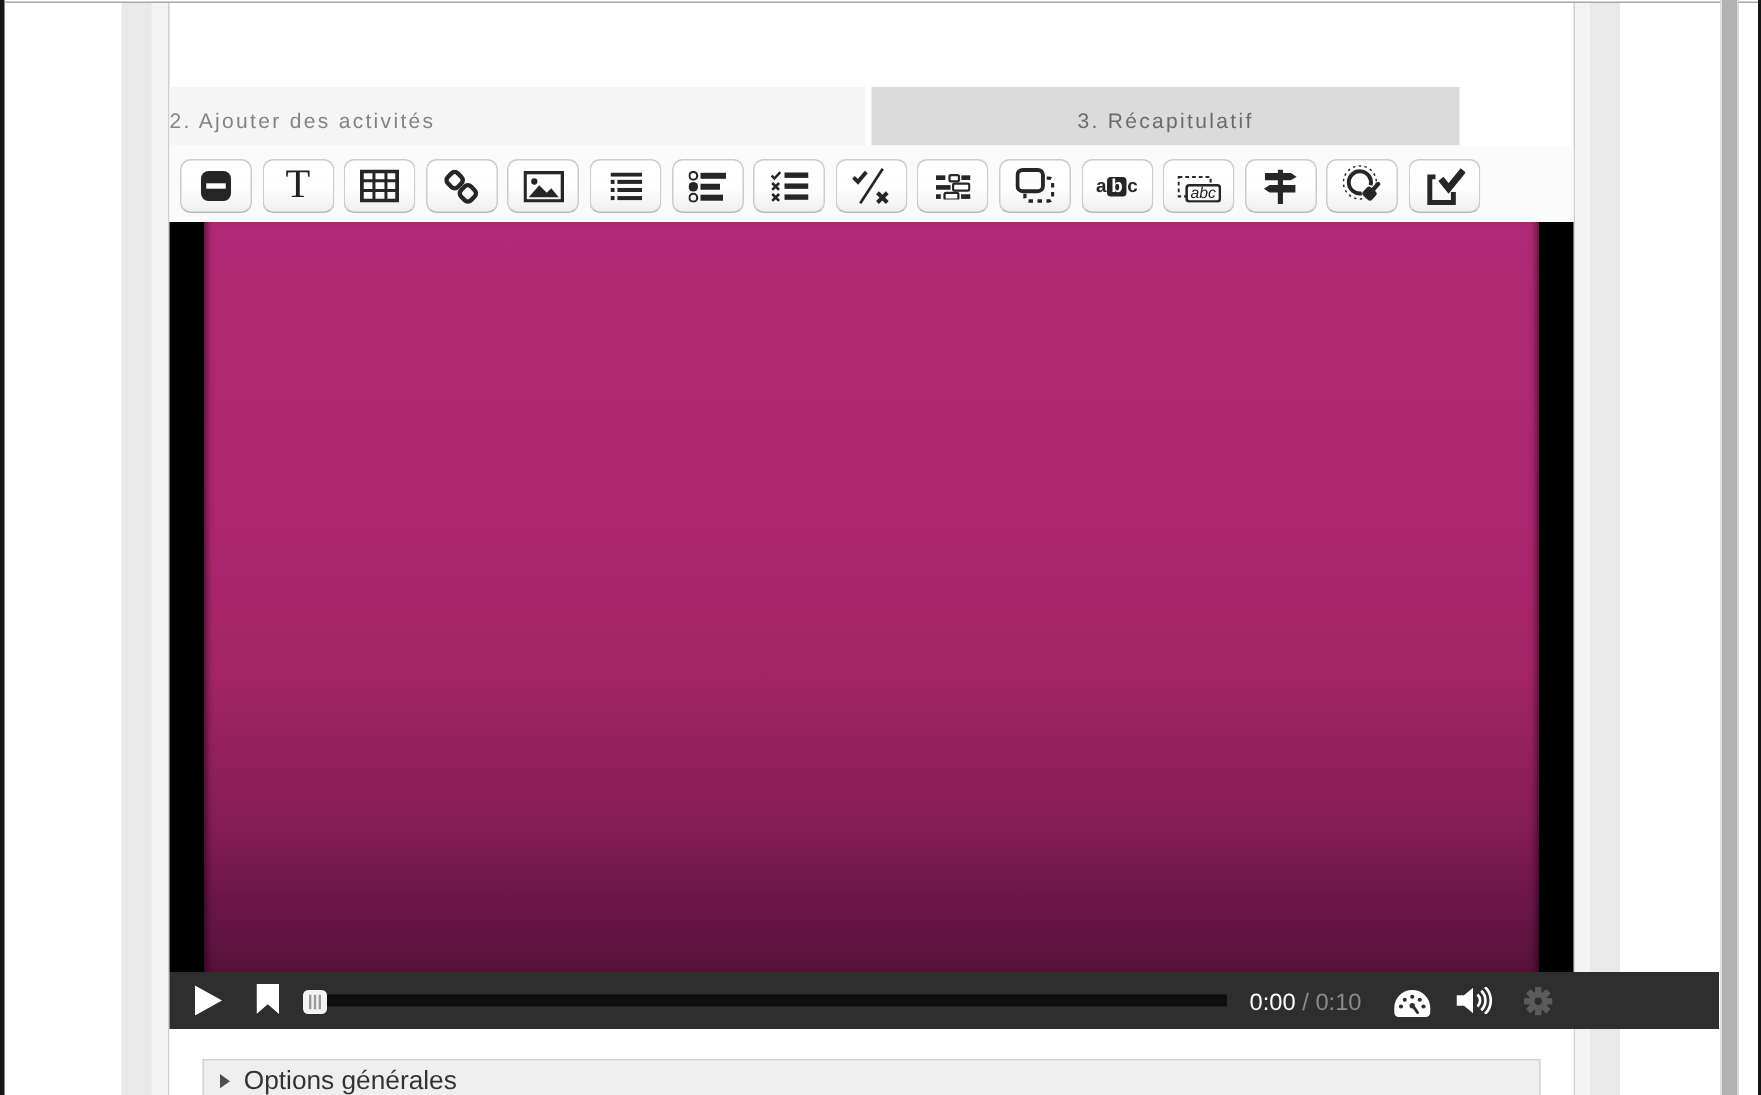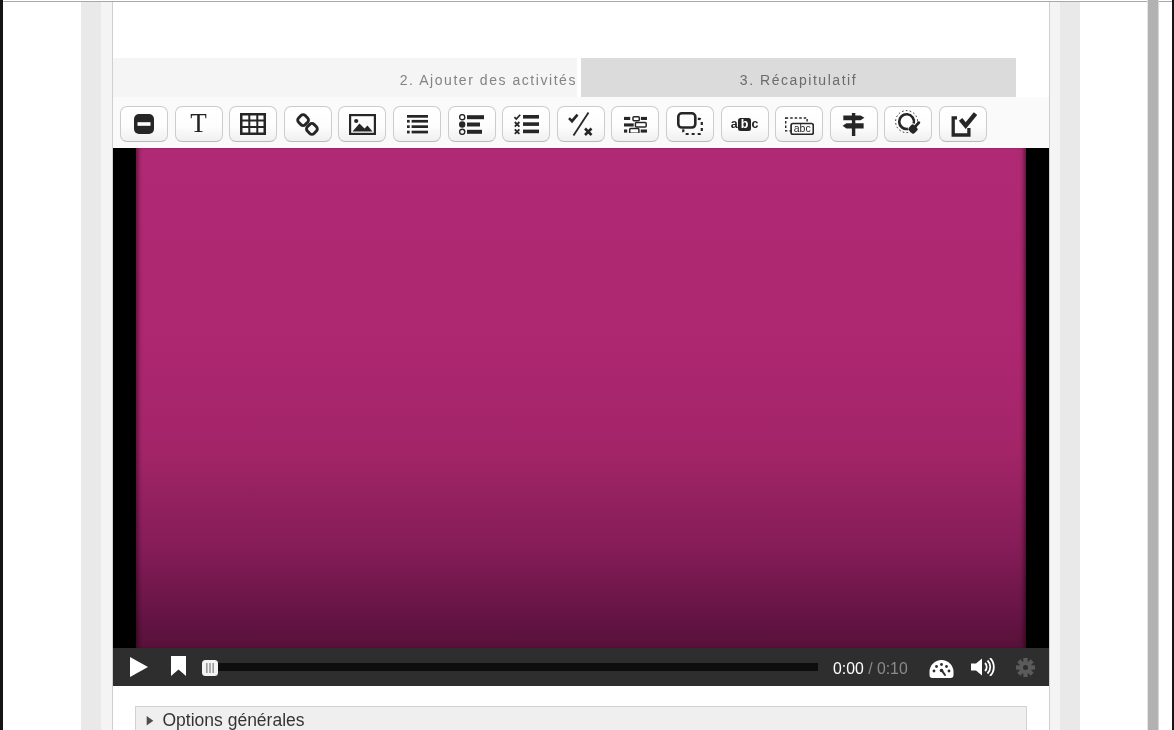--- a/index.html
+++ b/index.html
@@ -17,35 +17,35 @@
   
   #content{left:112px;top:2px;width:938px;height:728px;background:#fff;
            border-left:1px solid #cfcfcf;border-right:1px solid #cfcfcf;box-sizing:border-box;}
   
   #header{left:0;top:0;width:936px;height:56px;background:#e9e9e9;border-bottom:1px solid #dadada;box-sizing:border-box;}
   #title{left:49.5px;top:18.1px;font-size:25.5px;color:#4c4c4c;letter-spacing:1.0px;white-space:nowrap;}
   #tour{left:876px;top:22.6px;font-size:17px;color:#6f6f6f;letter-spacing:0.85px;}
   
   #tabs{left:0;top:56px;width:936px;height:39px;}
   #tab1{left:0;top:0;width:464px;height:39px;background:#f5f5f5;color:#838383;
-        font-size:14px;line-height:45px;letter-spacing:1.55px;text-align:right;}
-  #tab2{left:468px;top:0;width:435px;height:39px;background:#dbdbdb;color:#6b6b6b;
+        font-size:14px;line-height:45px;letter-spacing:1.55px;text-align:left;}
+  #tab2{left:468px;top:0;width:392px;height:39px;background:#dbdbdb;color:#6b6b6b;
         font-size:14px;line-height:45px;letter-spacing:1.55px;text-align:center;}
   
   #toolbar{left:0;top:95px;width:936px;height:51px;background:#fafafa;}
   .tbtn{position:absolute;top:9px;width:48px;height:36px;box-sizing:border-box;
         border:1px solid #cccccc;border-bottom-color:#b9b9b9;border-radius:7px;
         background:linear-gradient(180deg,#ffffff 0%,#fdfdfd 55%,#f0f0f0 100%);
         display:flex;align-items:center;justify-content:center;}
   
   #video{left:0;top:146px;width:936px;height:500px;background:#000;}
   #vgrad{left:23px;top:0;width:890px;height:500px;
          background:linear-gradient(180deg,#b02974 0%,#ac2670 40%,#a32568 60%,#851c58 80%,#641444 94%,#571139 100%);box-shadow:inset 5px 0 4px -3px rgba(20,0,10,0.55), inset -5px 0 4px -3px rgba(20,0,10,0.55);}
   
-  #controls{left:0;top:646px;width:936px;height:38px;background:#2e2e2e;}
+  #controls{left:0;top:646px;width:1033px;height:38px;background:#2e2e2e;}
   #track{left:105px;top:15px;width:600px;height:8px;background:#0e0e0e;}
   #handle{left:89px;top:11.5px;width:16px;height:16px;background:#f3f3f3;border-radius:3.5px;}
   #time{left:720px;top:2.4px;height:38px;line-height:38px;font-size:15.8px;color:#fff;}
   #time .dim{color:#8a8a8a;}
   
   #belowgap{left:0;top:684px;width:936px;height:46px;background:#fff;}
   #panel{left:22px;top:704px;width:892px;height:26px;background:#efefef;
          border:1px solid #d2d2d2;box-sizing:border-box;}
   #paneltext{left:26.5px;top:3.2px;font-size:17.5px;color:#7f1d1d;}
   .svgicon{display:block;}
@@ -158,21 +158,21 @@
       </div>
       <div class="tbtn" style="left: 553px;">
         <svg class="svgicon" width="26" height="24" viewBox="0 0 26 24">
           <rect x="6.3" y="6.8" width="18.5" height="15.2" rx="2.5" fill="none" stroke="#262626" stroke-width="2.2" stroke-dasharray="3 3"></rect>
           <rect x="1.3" y="1.3" width="17" height="14.2" rx="3.5" fill="#fcfcfc" stroke="#262626" stroke-width="2.6"></rect>
         </svg>
       </div>
       <div class="tbtn" style="left: 607.6px; text-align: right;">
         <div style="font-size:12.5px;font-weight:bold;color:#262626;display:flex;align-items:center;">a<span style="background:#262626;color:#fff;border-radius:2.5px;height:13px;line-height:12.5px;padding:0 2.6px;margin:0 0.5px;">b</span>c</div>
       </div>
-      <div class="tbtn" style="left: 662.2px;">
+      <div class="tbtn" style="left: 662.2px; font-style: italic;">
         <svg class="svgicon" width="29" height="21" viewBox="0 0 29 21">
           <rect x="0.7" y="4" width="21.4" height="12.9" fill="none" stroke="#262626" stroke-width="1.4" stroke-dasharray="2.5 2"></rect>
           <rect x="6.1" y="9.5" width="22.2" height="10.8" rx="1.8" fill="#fbfbfb" stroke="#262626" stroke-width="1.7"></rect>
           <text x="17.2" y="18.2" font-size="10.5" fill="#262626" text-anchor="middle" font-family="Liberation Sans">abc</text>
         </svg>
       </div>
       <div class="tbtn" style="left: 716.8px;">
         <svg class="svgicon" width="23" height="23" viewBox="0 0 23 23">
           <g fill="#262626">
             <rect x="9.9" y="0" width="3.4" height="23"></rect>

